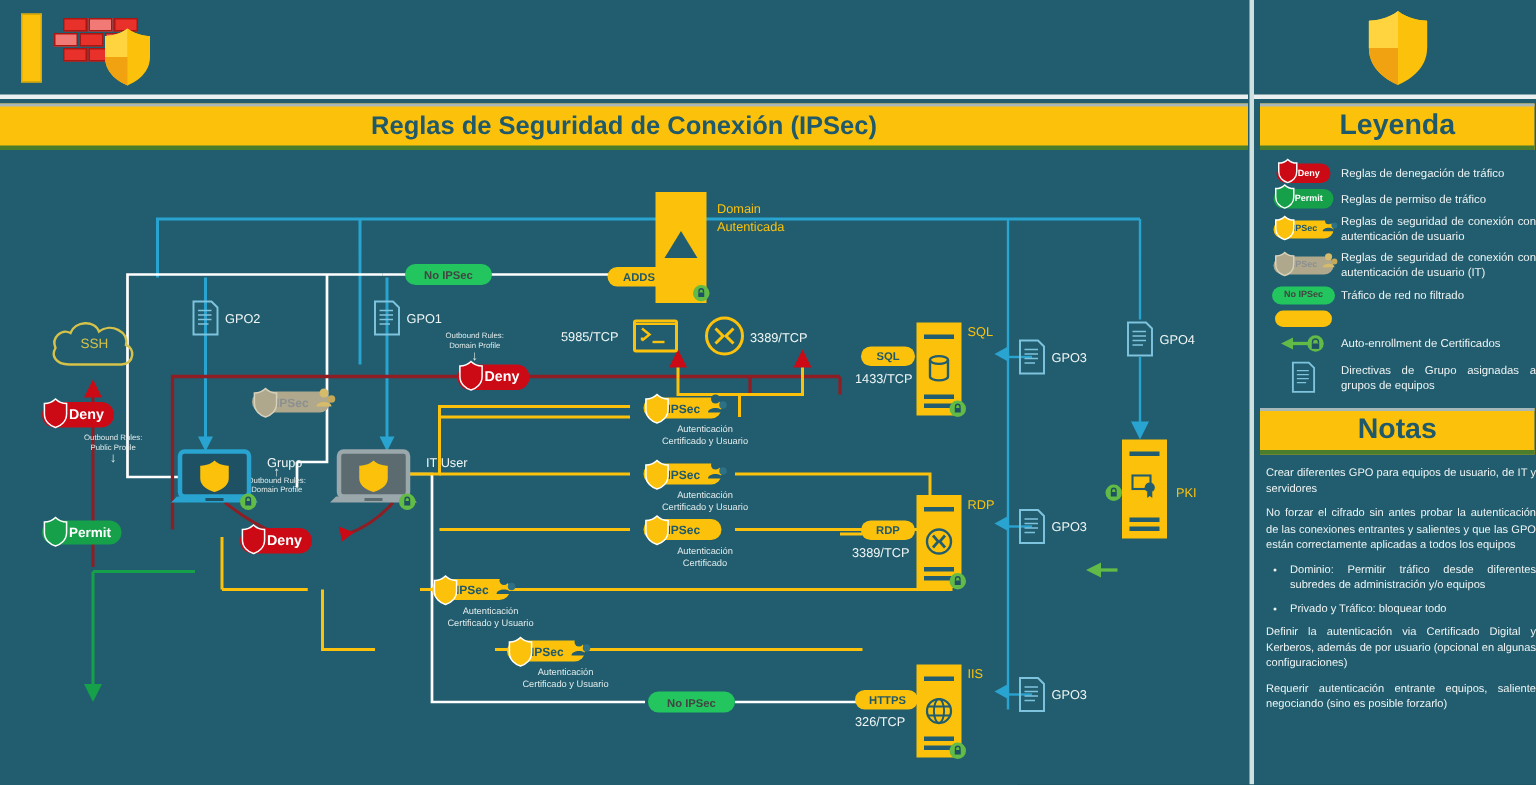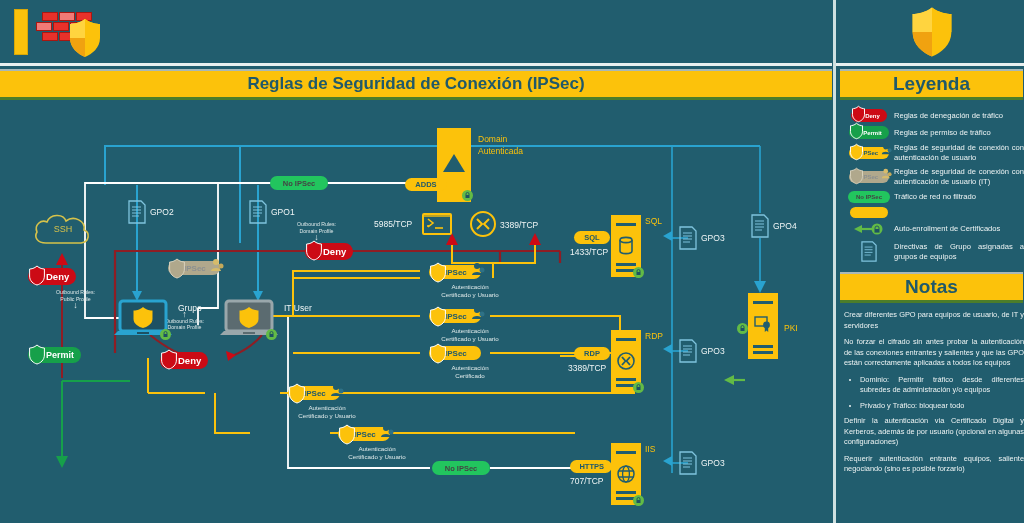--- a/index.html
+++ b/index.html
@@ -597,21 +597,21 @@
           <svg width="7" height="7" viewBox="0 0 7 7">
               <path d="M2,3 V2 a1.5,1.5 0 0 1 3,0 V3" stroke="#1d5163" stroke-width="0.9" fill="none"></path>
               <rect x="1.5" y="3" width="4" height="3" fill="#1d5163"></rect>
             </svg>
         </div>
       </div>
       <span class="lbl-yellow" style="left:645px;top:341px;">IIS</span>
       <div class="pill pill-port" style="left:570px;top:357px;width:42px;justify-content:flex-end;">
         <span>HTTPS</span>
       </div>
-      <span class="lbl" style="left:570px;top:373px;">707/TCP</span>
+      <span class="lbl" style="left:570px;top:373px;">326/TCP</span>
 
       <div class="server" style="left:748px;top:190px;height:66px;">
         <div class="bar" style="top:8px;"></div>
         <svg class="server-glyph" viewBox="0 0 18 22" style="top:22px;">
           <rect x="1" y="2" width="12" height="9" fill="none" stroke="#215d6e" stroke-width="1.4"></rect>
           <circle cx="12.5" cy="10" r="3.4" fill="#215d6e"></circle>
           <path d="M10.8,13 L10.8,17 L12.5,15.6 L14.2,17 L14.2,13" fill="#215d6e"></path>
         </svg>
         <div class="bar" style="top:52px;"></div>
         <div class="bar" style="top:58px;"></div>

